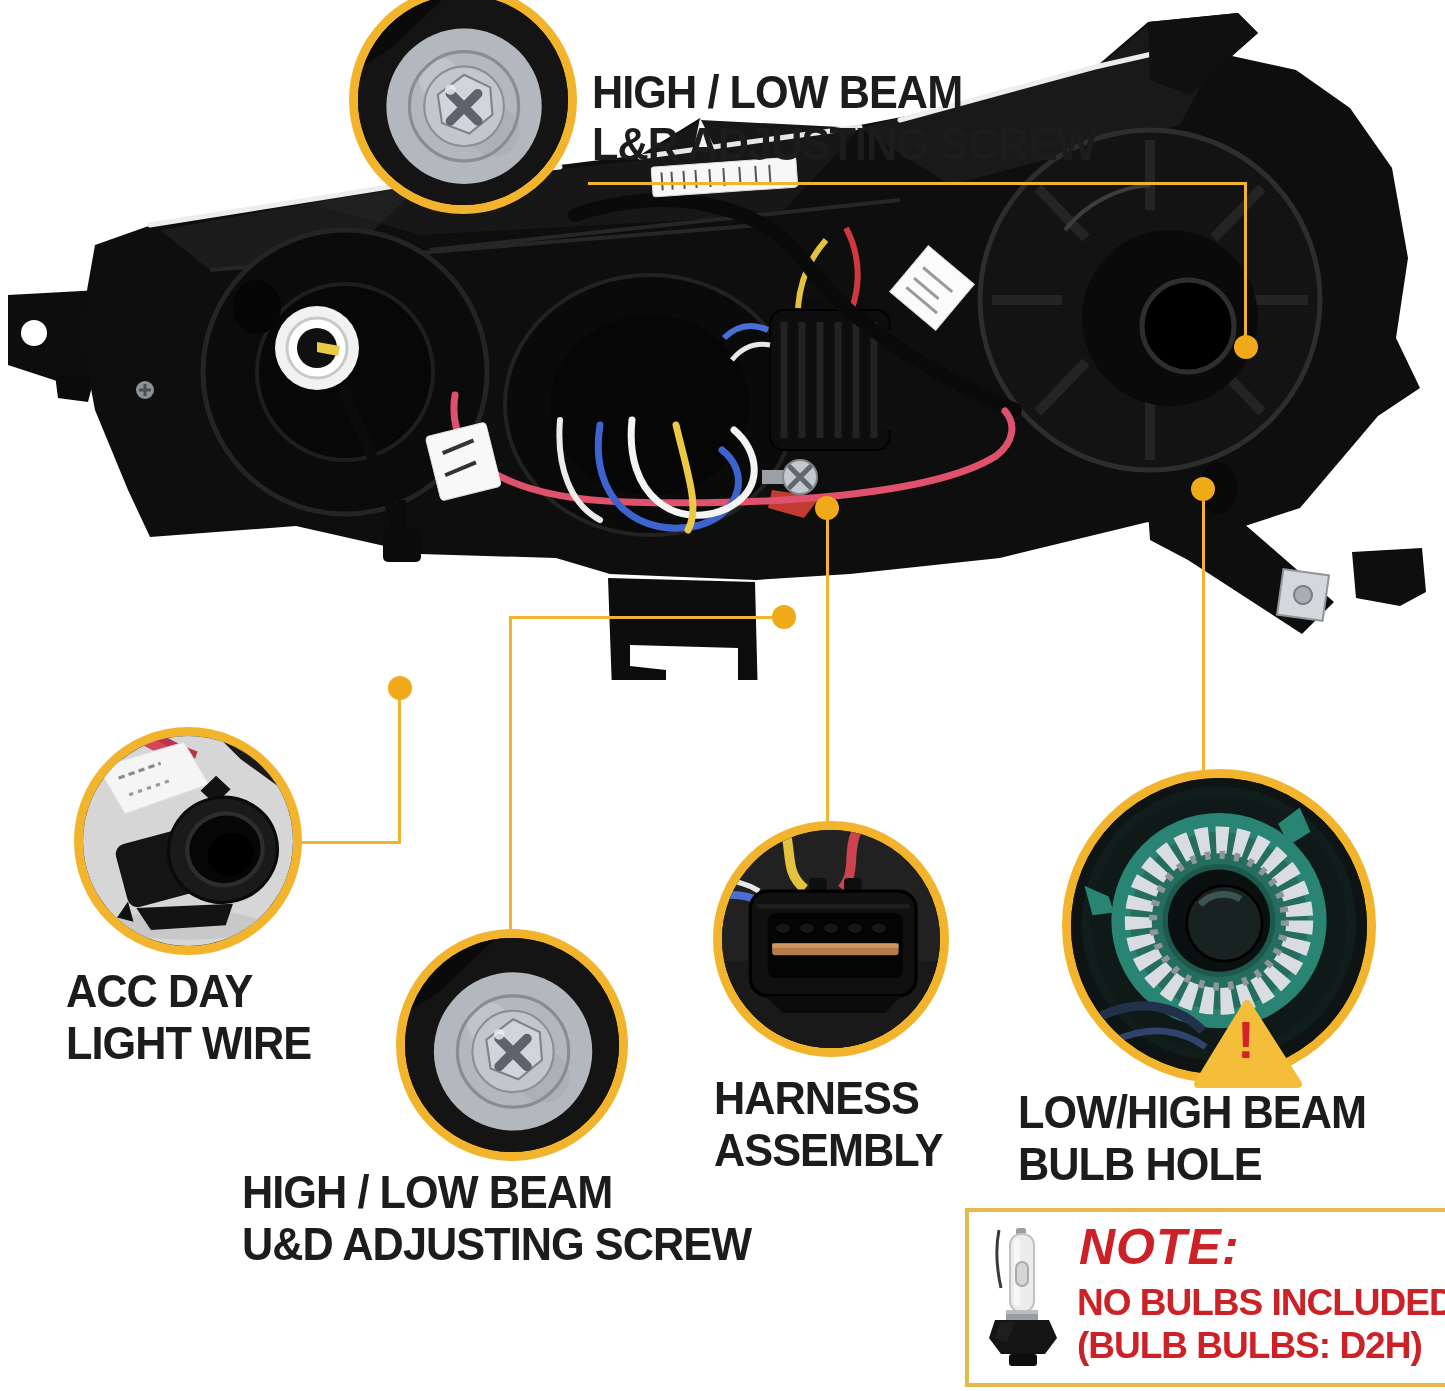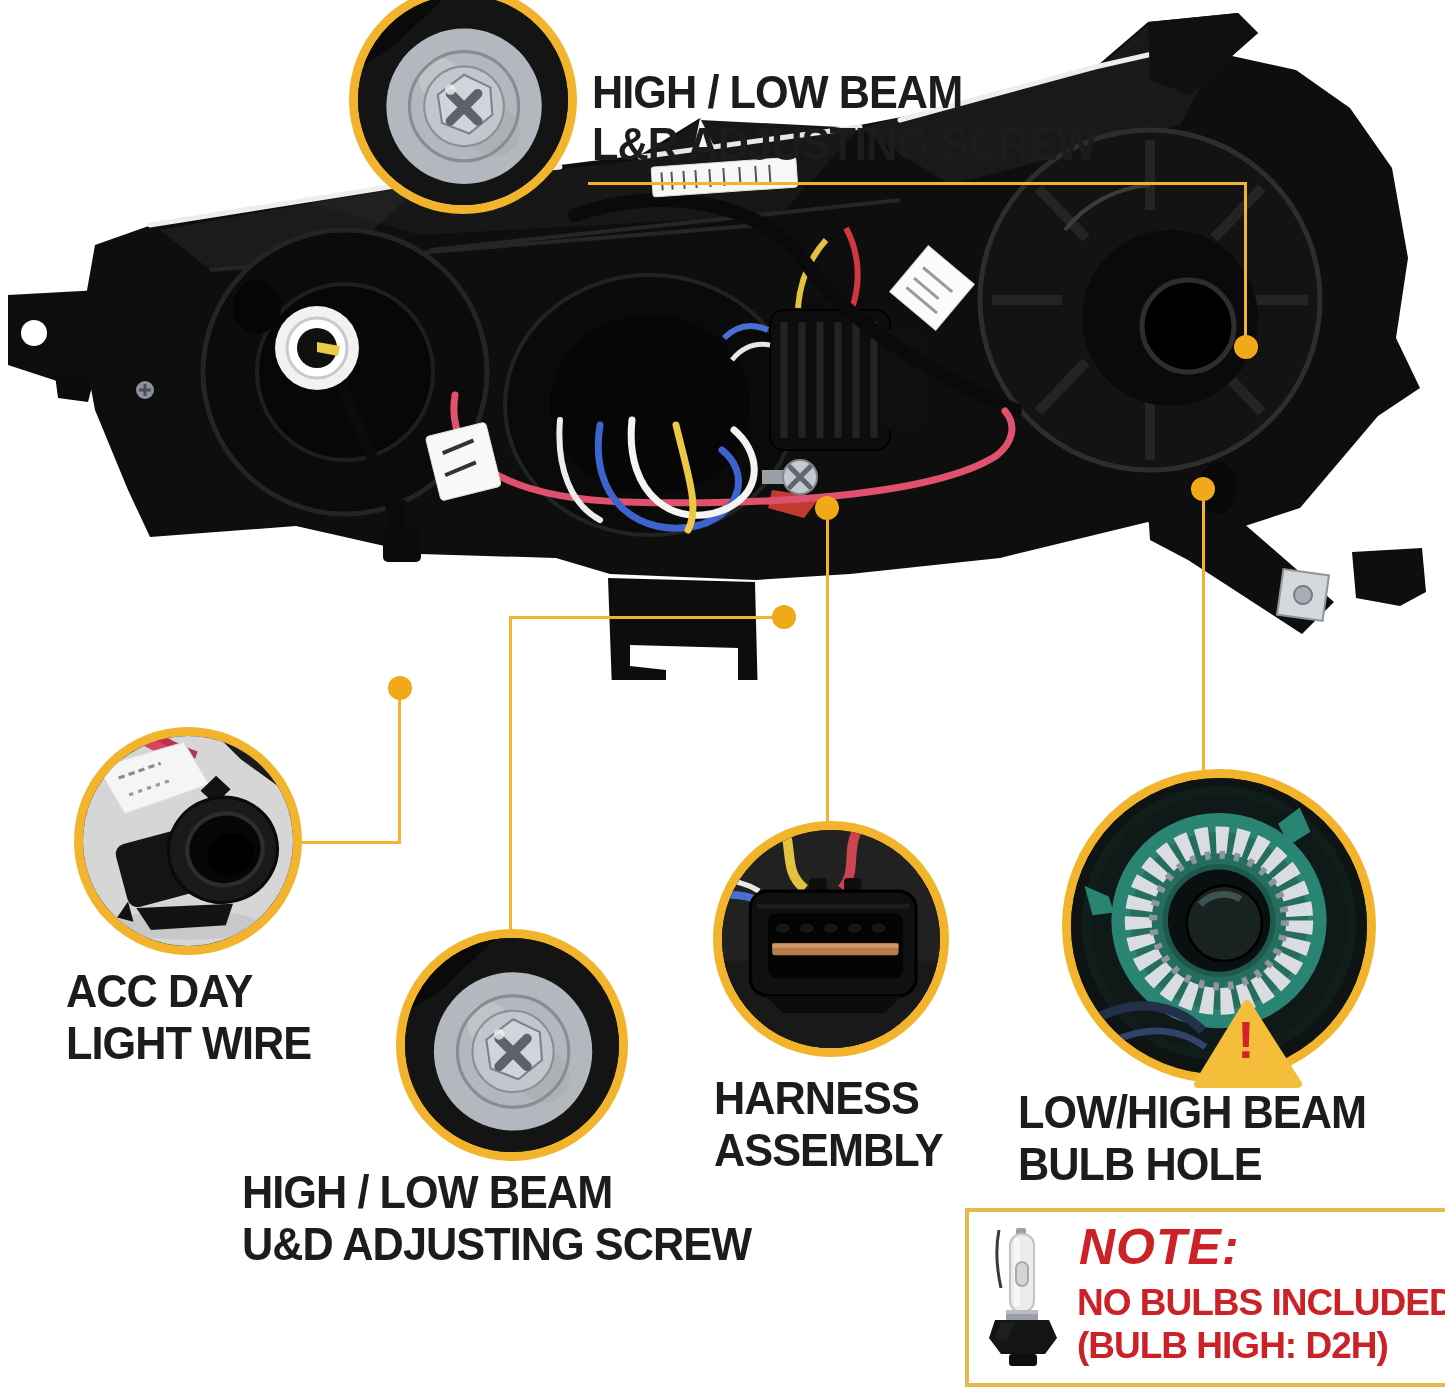--- a/index.html
+++ b/index.html
@@ -305,16 +305,16 @@
       <rect x="29" y="12" width="6" height="68" rx="3" fill="#fafafa" opacity="0.8"></rect>
       <rect x="31" y="36" width="12" height="24" rx="6" fill="#d5d5d5" stroke="#a9a9a9" stroke-width="2"></rect>
       <rect x="21" y="84" width="32" height="10" fill="#989ea4"></rect>
       <rect x="21" y="84" width="32" height="4" fill="#b9bec4"></rect>
       <polygon points="10,94 64,94 72,112 60,128 16,128 4,112" fill="#141414"></polygon>
       <polygon points="16,96 30,96 22,116 10,112" fill="#1e1e1e"></polygon>
       <rect x="24" y="128" width="28" height="12" rx="3" fill="#0d0d0d"></rect>
     </svg>
     <div class="note-title">NOTE:</div>
     <div class="note-line1">NO BULBS INCLUDED</div>
-    <div class="note-line2">(BULB HIGH: D2H)</div>
+    <div class="note-line2">(BULB BULBS: D2H)</div>
   </div>
 
 </div>
 
 </body></html>

